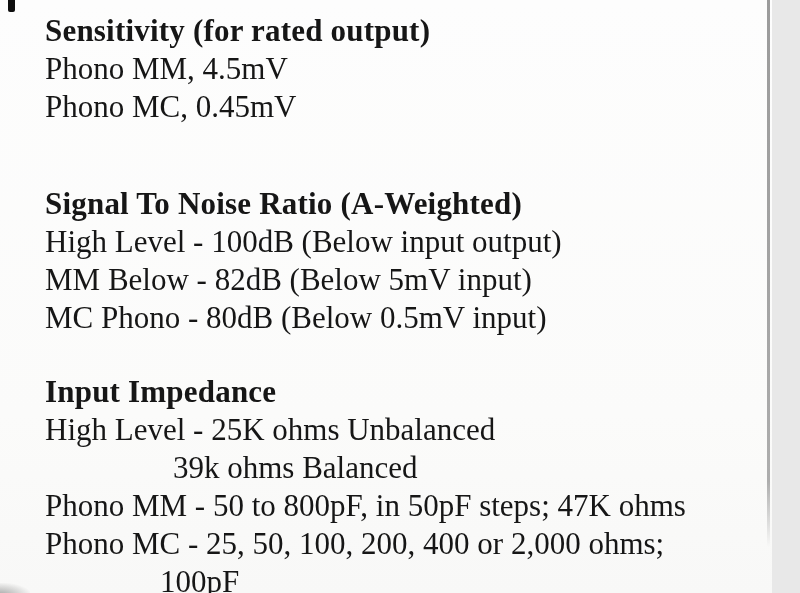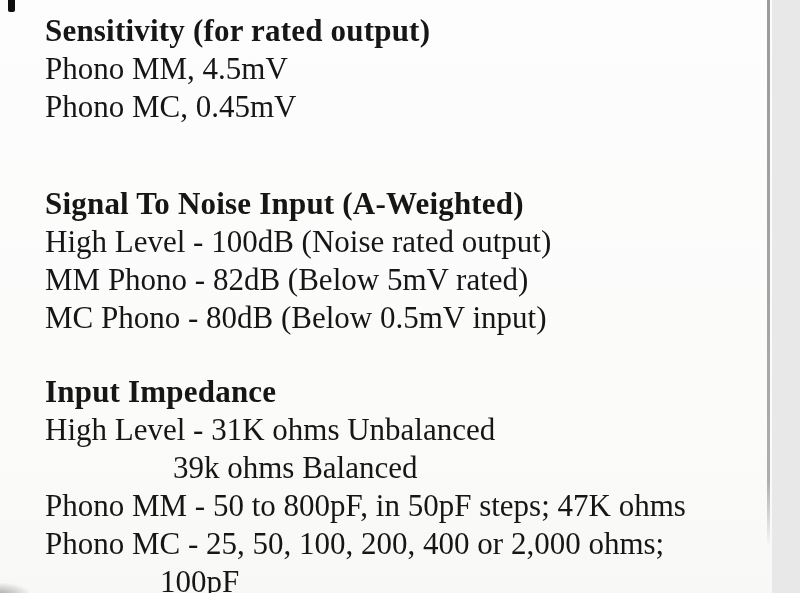--- a/index.html
+++ b/index.html
@@ -89,29 +89,29 @@
 
   <div class="top-mark"></div>
 
   <section class="spec-section s1">
     <div class="heading">Sensitivity (for rated output)</div>
     <div class="line">Phono MM, 4.5mV</div>
     <div class="line">Phono MC, 0.45mV</div>
   </section>
 
   <section class="spec-section s2">
-    <div class="heading">Signal To Noise Input (A-Weighted)</div>
-    <div class="line">High Level - 100dB (Noise rated output)</div>
-    <div class="line">MM Phono - 82dB (Below 5mV rated)</div>
+    <div class="heading">Signal To Noise Ratio (A-Weighted)</div>
+    <div class="line">High Level - 100dB (Below input output)</div>
+    <div class="line">MM Below - 82dB (Below 5mV input)</div>
     <div class="line">MC Phono - 80dB (Below 0.5mV input)</div>
   </section>
 
   <section class="spec-section s3">
     <div class="heading">Input Impedance</div>
-    <div class="line">High Level - 31K ohms Unbalanced</div>
+    <div class="line">High Level - 25K ohms Unbalanced</div>
     <div class="line indent-a">39k ohms Balanced</div>
     <div class="line">Phono MM - 50 to 800pF, in 50pF steps; 47K ohms</div>
     <div class="line">Phono MC - 25, 50, 100, 200, 400 or 2,000 ohms;</div>
     <div class="line indent-b">100pF</div>
   </section>
 
   <div class="divider"></div>
 
   <div>
     <span class="frag" style="left:783px; top:12px;">2</span>

